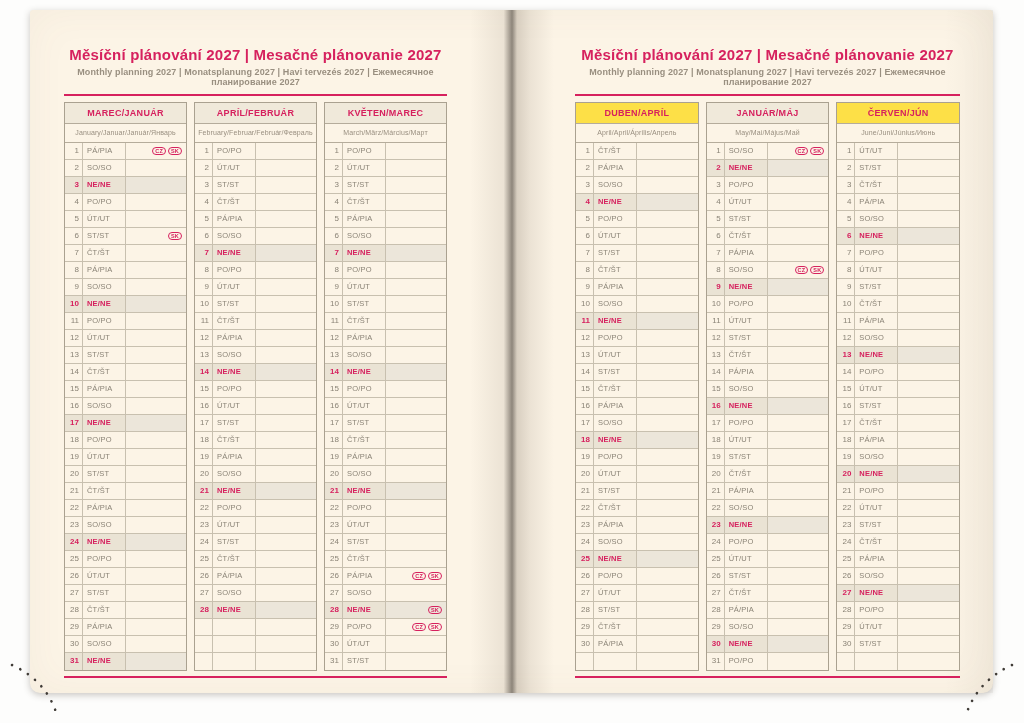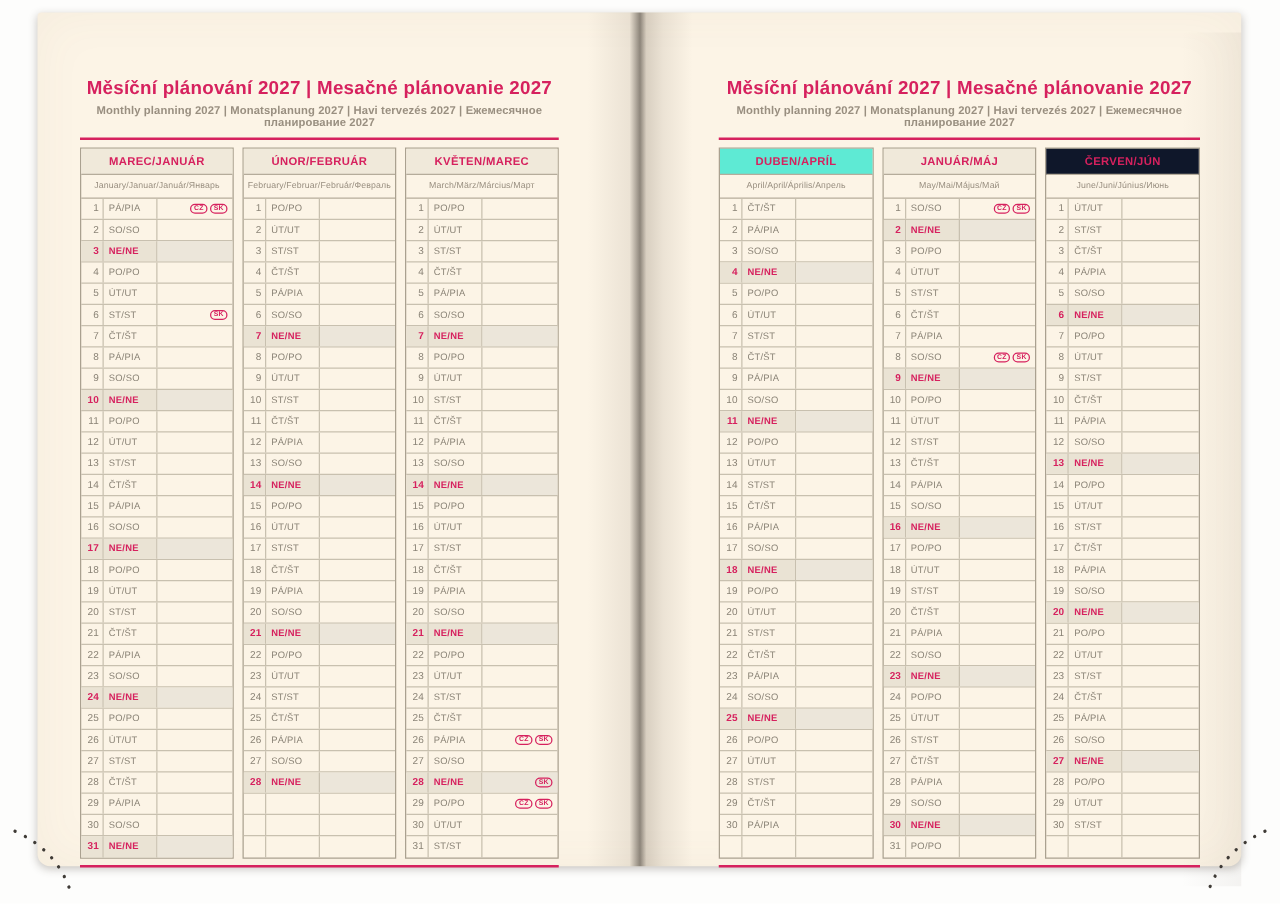--- a/index.html
+++ b/index.html
@@ -5,21 +5,21 @@
   * { margin:0; padding:0; box-sizing:border-box; }
   html,body { background:#ffffff; }
   body { font-family:"Liberation Sans", sans-serif; }
 
   .canvas { position:relative; width:1024px; height:723px; background:#fdfdfc; overflow:hidden; }
 
   .book { position:absolute; left:30px; top:10px; width:963px; height:683px;
           background:#fcf4e6; border-radius:3px 3px 10px 10px;
           box-shadow:0 2px 7px rgba(60,50,40,.28), inset 0 0 40px rgba(120,100,80,.05); }
 
-  .page { position:absolute; top:16px; height:100%; }
+  .page { position:absolute; top:0; height:100%; }
   .page-left  { left:0;  width:481px; padding:36px 64px 0 34px; }
   .page-right { right:0; width:482px; padding:36px 33px 0 64px;
                 background:linear-gradient(to left, rgba(90,75,60,.06), rgba(90,75,60,0) 10%); }
 
   .gutter { position:absolute; left:50%; top:0; width:84px; height:100%; transform:translateX(-50%);
             pointer-events:none;
             background:linear-gradient(to right,
               rgba(90,75,60,0) 0%, rgba(90,75,60,.10) 40%, rgba(50,42,34,.55) 50%,
               rgba(90,75,60,.22) 56%, rgba(90,75,60,.10) 72%, rgba(90,75,60,0) 100%); }
 
@@ -222,21 +222,21 @@
               <span class="c-day" style="color: rgb(138, 131, 118);">SO/SO</span>
               <span class="c-note"></span>
             </div>
             <div class="r">
               <span class="c-num" style="color: rgb(214, 33, 94); font-weight: bold; background: rgb(234, 227, 212);">31</span>
               <span class="c-day" style="color: rgb(214, 33, 94); font-weight: bold; background: rgb(234, 227, 212);">NE/NE</span>
               <span class="c-note" style="background: rgb(236, 230, 218);"></span>
             </div>
           </div>
           <div class="month">
-            <div class="m-head" style="color: rgb(214, 33, 94); background: rgb(240, 233, 218);">ÚNOR/FEBRUÁR</div>
+            <div class="m-head" style="color: rgb(214, 33, 94); background: rgb(240, 233, 218);">APRÍL/FEBRUÁR</div>
             <div class="m-sub" style="color: rgb(153, 143, 128);">February/Februar/Február/Февраль</div>
             <div class="r">
               <span class="c-num" style="color: rgb(138, 131, 118);">1</span>
               <span class="c-day" style="color: rgb(138, 131, 118);">PO/PO</span>
               <span class="c-note"></span>
             </div>
             <div class="r">
               <span class="c-num" style="color: rgb(138, 131, 118);">2</span>
               <span class="c-day" style="color: rgb(138, 131, 118);">ÚT/UT</span>
               <span class="c-note"></span>
@@ -559,21 +559,21 @@
     </div>
 
     <div class="page page-right">
       <div class="page-head">
         <div class="page-title" style="color: rgb(214, 33, 94);">Měsíční plánování 2027 | Mesačné plánovanie 2027</div>
         <div class="page-subtitle" style="color: rgb(153, 143, 128);">Monthly planning 2027 | Monatsplanung 2027 | Havi tervezés 2027 | Ежемесячное планирование 2027</div>
         <div class="rule" style="background: rgb(214, 33, 94);"></div>
       </div>
       <div class="months">
           <div class="month">
-            <div class="m-head" style="color: rgb(214, 33, 94); background: #5eead4;">DUBEN/APRÍL</div>
+            <div class="m-head" style="color: rgb(214, 33, 94); background: #fde047;">DUBEN/APRÍL</div>
             <div class="m-sub" style="color: rgb(153, 143, 128);">April/April/Április/Апрель</div>
             <div class="r">
               <span class="c-num" style="color: rgb(138, 131, 118);">1</span>
               <span class="c-day" style="color: rgb(138, 131, 118);">ČT/ŠT</span>
               <span class="c-note"></span>
             </div>
             <div class="r">
               <span class="c-num" style="color: rgb(138, 131, 118);">2</span>
               <span class="c-day" style="color: rgb(138, 131, 118);">PÁ/PIA</span>
               <span class="c-note"></span>
@@ -883,21 +883,21 @@
               <span class="c-day" style="color: rgb(214, 33, 94); font-weight: bold; background: rgb(234, 227, 212);">NE/NE</span>
               <span class="c-note" style="background: rgb(236, 230, 218);"></span>
             </div>
             <div class="r">
               <span class="c-num" style="color: rgb(138, 131, 118);">31</span>
               <span class="c-day" style="color: rgb(138, 131, 118);">PO/PO</span>
               <span class="c-note"></span>
             </div>
           </div>
           <div class="month">
-            <div class="m-head" style="color: rgb(214, 33, 94); background: #0f172a;">ČERVEN/JÚN</div>
+            <div class="m-head" style="color: rgb(214, 33, 94); background: #fde047;">ČERVEN/JÚN</div>
             <div class="m-sub" style="color: rgb(153, 143, 128);">June/Juni/Június/Июнь</div>
             <div class="r">
               <span class="c-num" style="color: rgb(138, 131, 118);">1</span>
               <span class="c-day" style="color: rgb(138, 131, 118);">ÚT/UT</span>
               <span class="c-note"></span>
             </div>
             <div class="r">
               <span class="c-num" style="color: rgb(138, 131, 118);">2</span>
               <span class="c-day" style="color: rgb(138, 131, 118);">ST/ST</span>
               <span class="c-note"></span>

